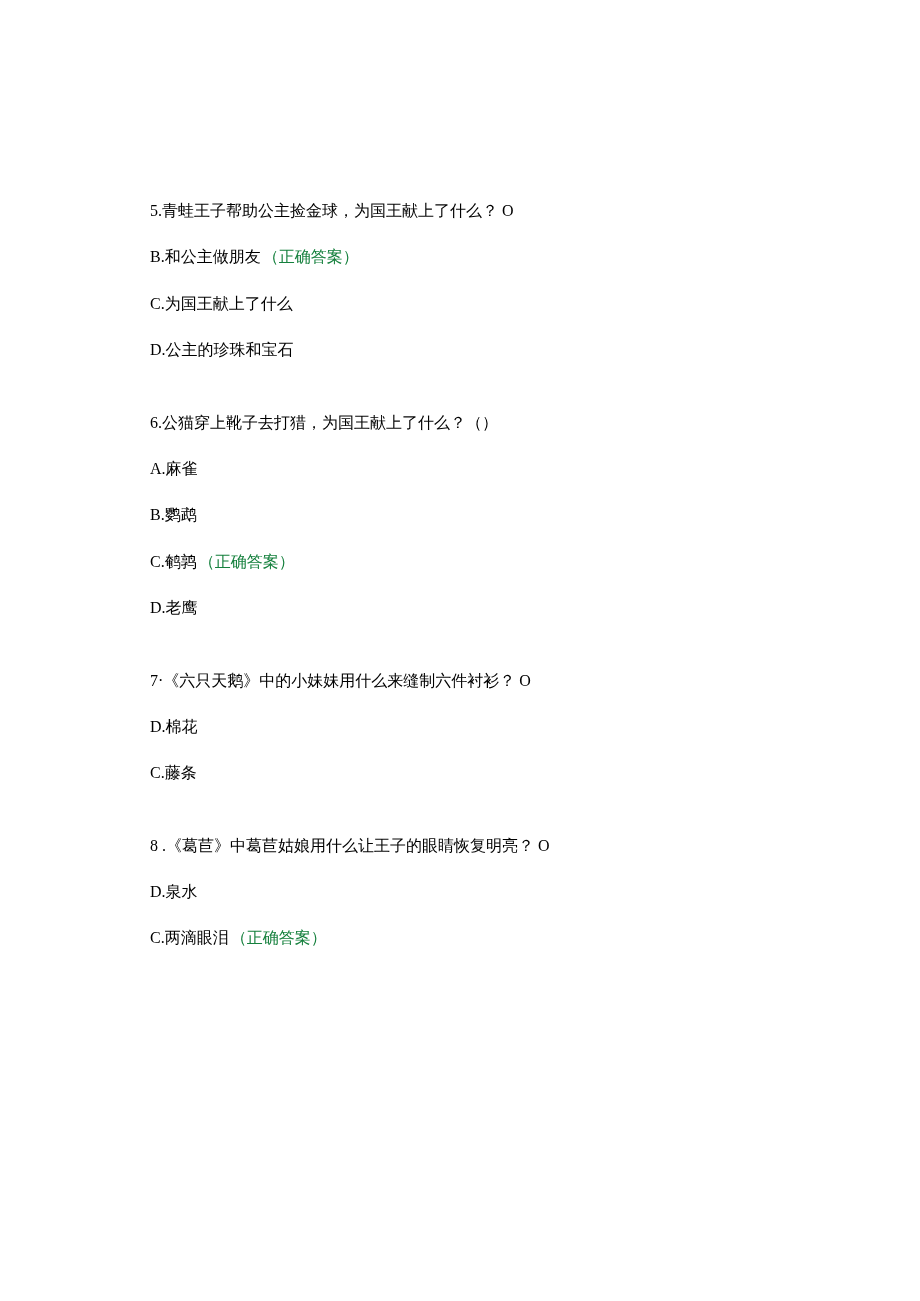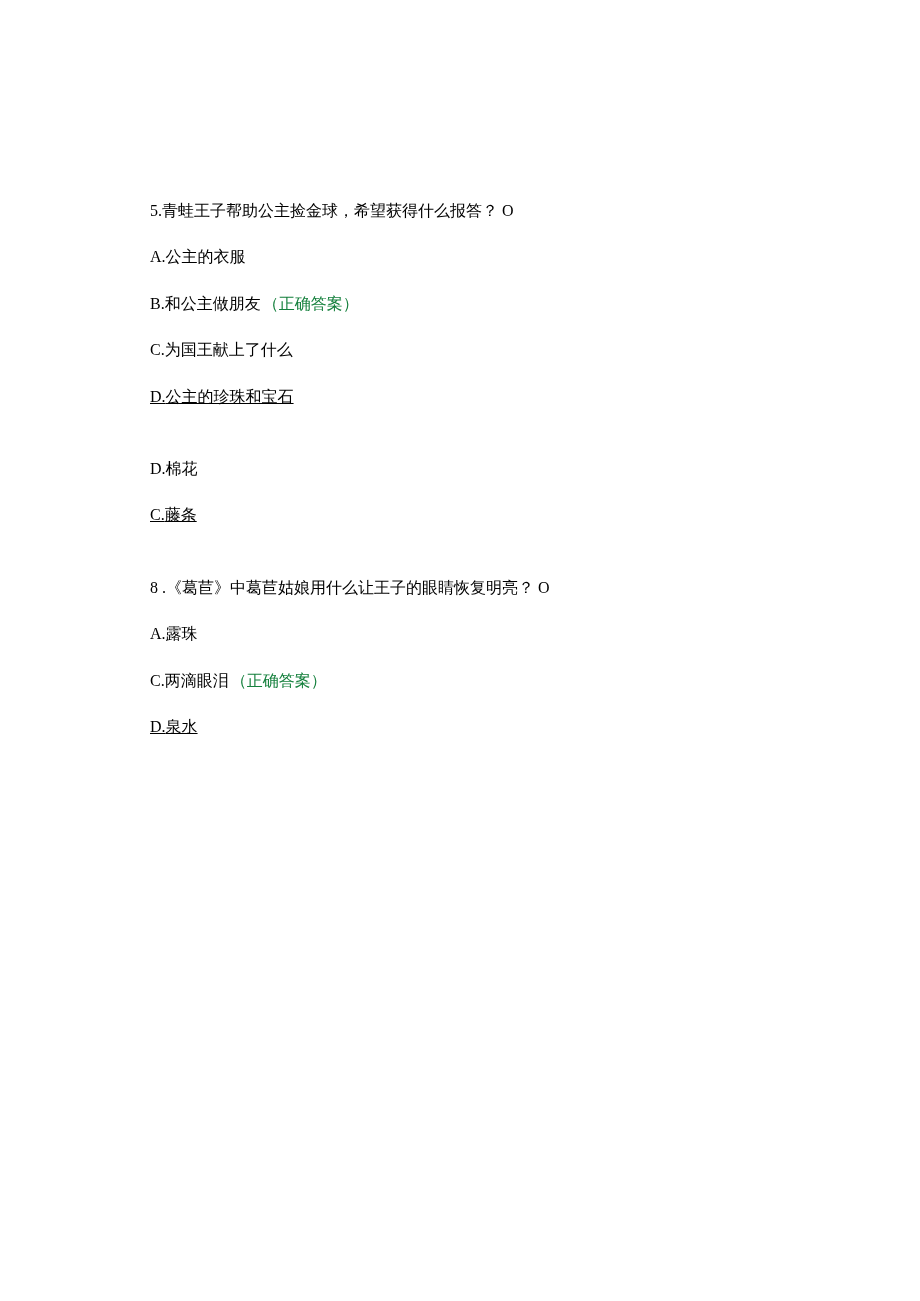--- a/index.html
+++ b/index.html
@@ -21,41 +21,46 @@
       margin-bottom: 50px;
     }
     .question-text {
       margin-bottom: 24px;
     }
     .option {
       margin-bottom: 24px;
     }
     .option:last-child {
       margin-bottom: 0;
-      text-decoration: underline;
     }
     .correct-answer {
       color: #15803d;
       margin-left: 2px;
     }
   </style>
 </head>
 <body>
 
 <div id="content">
     <div class="question-block">
-      <div class="question-text"><span>5.</span><span>青蛙王子帮助公主捡金球，希望获得什么报答？ O</span></div>
-      <div class="option"><span>A.</span><span>公主的衣服</span></div>
+      <div class="question-text"><span>5.</span><span>青蛙王子帮助公主捡金球，为国王献上了什么？ O</span></div>
       <div class="option"><span>B.</span><span>和公主做朋友</span><span class="correct-answer">（正确答案）</span></div>
       <div class="option"><span>C.</span><span>为国王献上了什么</span></div>
       <div class="option"><span>D.</span><span>公主的珍珠和宝石</span></div>
     </div>
     <div class="question-block">
+      <div class="question-text"><span>6.</span><span>公猫穿上靴子去打猎，为国王献上了什么？（）</span></div>
+      <div class="option"><span>A.</span><span>麻雀</span></div>
+      <div class="option"><span>B.</span><span>鹦鹉</span></div>
+      <div class="option"><span>C.</span><span>鹌鹑</span><span class="correct-answer">（正确答案）</span></div>
+      <div class="option"><span>D.</span><span>老鹰</span></div>
+    </div>
+    <div class="question-block">
+      <div class="question-text"><span>7·</span><span>《六只天鹅》中的小妹妹用什么来缝制六件衬衫？ O</span></div>
       <div class="option"><span>D.</span><span>棉花</span></div>
       <div class="option"><span>C.</span><span>藤条</span></div>
     </div>
     <div class="question-block">
       <div class="question-text"><span>8 .</span><span>《葛苣》中葛苣姑娘用什么让王子的眼睛恢复明亮？ O</span></div>
-      <div class="option"><span>A.</span><span>露珠</span></div>
+      <div class="option"><span>D.</span><span>泉水</span></div>
       <div class="option"><span>C.</span><span>两滴眼泪</span><span class="correct-answer">（正确答案）</span></div>
-      <div class="option"><span>D.</span><span>泉水</span></div>
     </div>
   </div>
 
 </body></html>

